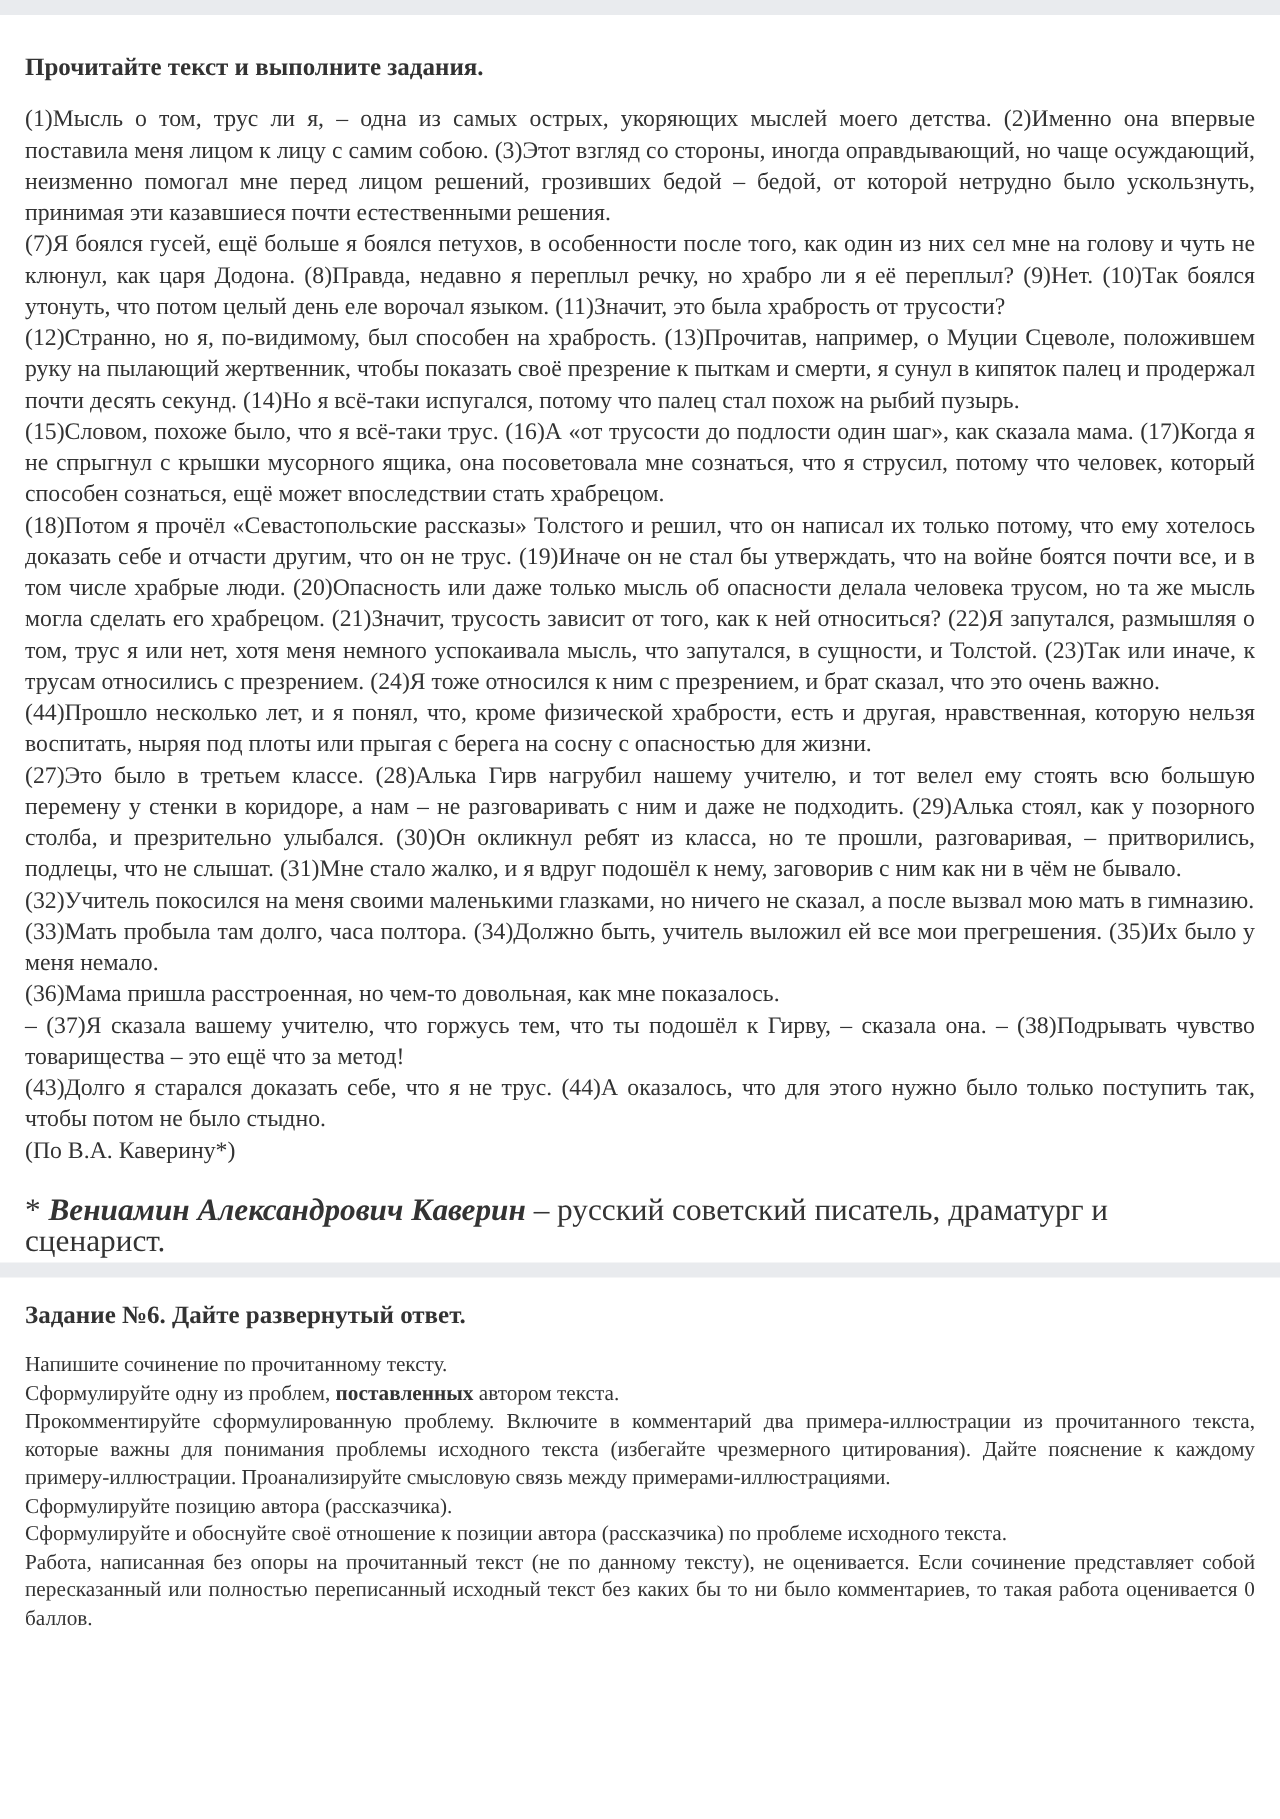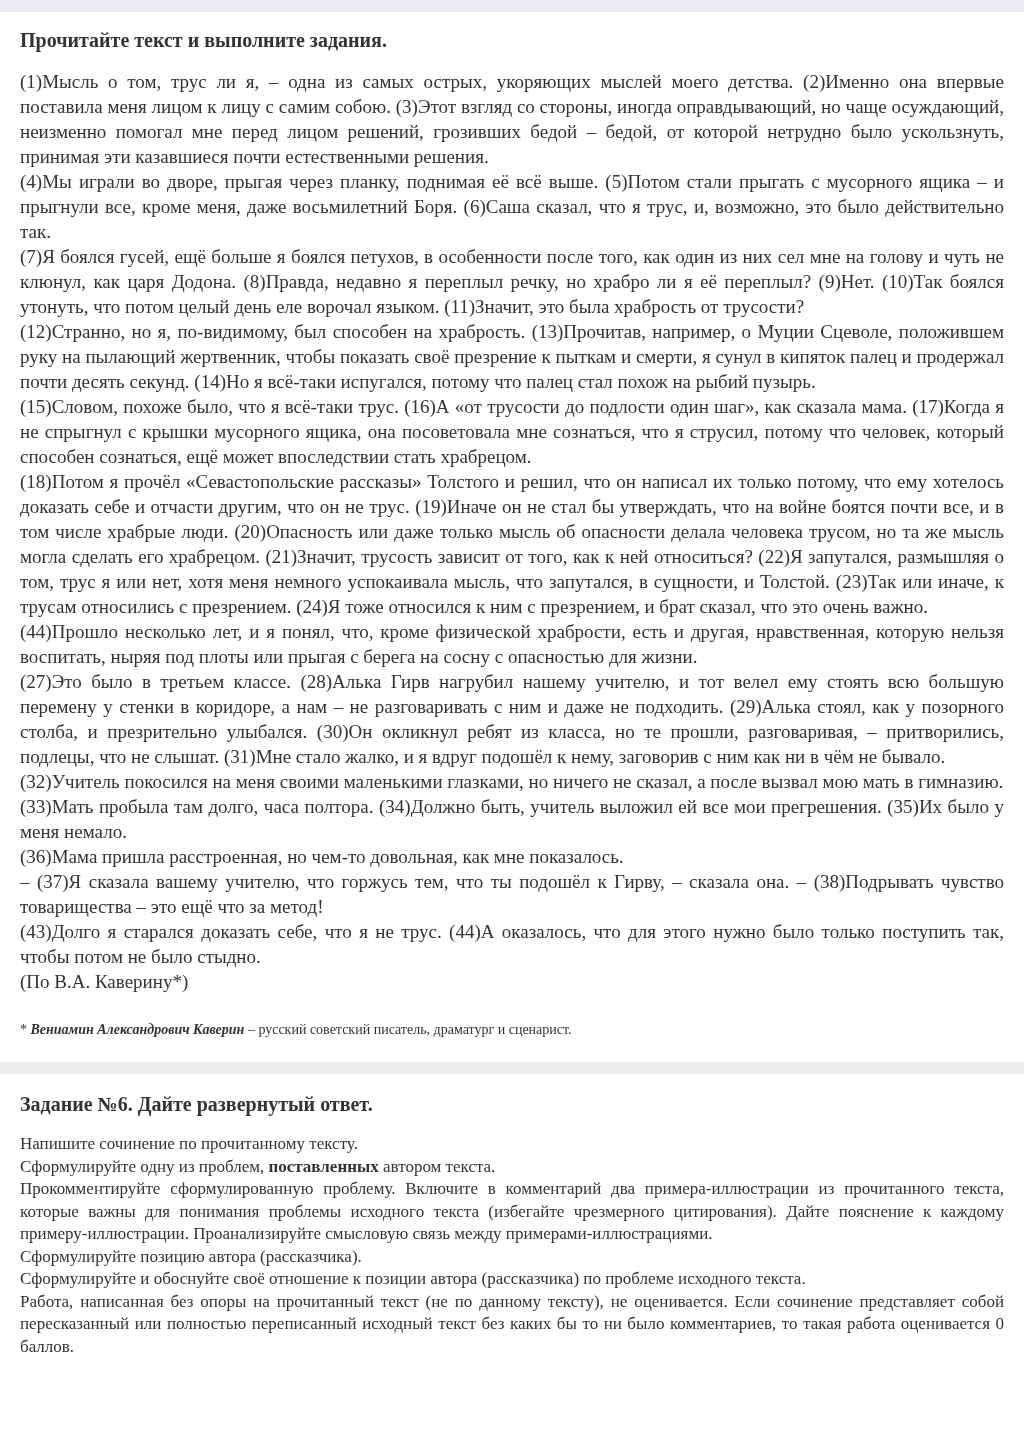--- a/index.html
+++ b/index.html
@@ -19,31 +19,31 @@
     background: #e9ebee;
     width: 100%;
   }
   .content {
     padding: 0 20px;
   }
   .read-heading {
     font-size: 20px;
     line-height: 25px;
     font-weight: bold;
-    margin: 16px 0 16px 0;
+    margin: 30px 0 16px 0;
   }
   .text-block p {
     margin: 0;
     font-size: 19px;
     line-height: 25px;
     text-align: justify;
   }
   .footnote {
-    margin: 23px 0 20px 0;
-    font-size: 14px;
+    margin: 23px 0 4px 0;
+    font-size: 25px;
     line-height: 25px;
   }
   .footnote .author {
     font-weight: bold;
     font-style: italic;
   }
   .divider {
     margin-top: 0;
   }
   .task-heading {
@@ -67,21 +67,20 @@
 
 <div>
 
   <div class="hbar"></div>
 
   <div class="content">
     <h1 class="read-heading">Прочитайте текст и выполните задания.</h1>
 
     <div class="text-block">
       <p>(1)Мысль о том, трус ли я, – одна из самых острых, укоряющих мыслей моего детства. (2)Именно она впервые поставила меня лицом к лицу с самим собою. (3)Этот взгляд со стороны, иногда оправдывающий, но чаще осуждающий, неизменно помогал мне перед лицом решений, грозивших бедой – бедой, от которой нетрудно было ускользнуть, принимая эти казавшиеся почти естественными решения.</p>
-      <p>(4)Мы играли во дворе, прыгая через планку, поднимая её всё выше. (5)Потом стали прыгать с мусорного ящика – и прыгнули все, кроме меня, даже восьмилетний Боря. (6)Саша сказал, что я трус, и, возможно, это было действительно так.</p>
       <p>(7)Я боялся гусей, ещё больше я боялся петухов, в особенности после того, как один из них сел мне на голову и чуть не клюнул, как царя Додона. (8)Правда, недавно я переплыл речку, но храбро ли я её переплыл? (9)Нет. (10)Так боялся утонуть, что потом целый день еле ворочал языком. (11)Значит, это была храбрость от трусости?</p>
       <p>(12)Странно, но я, по-видимому, был способен на храбрость. (13)Прочитав, например, о Муции Сцеволе, положившем руку на пылающий жертвенник, чтобы показать своё презрение к пыткам и смерти, я сунул в кипяток палец и продержал почти десять секунд. (14)Но я всё-таки испугался, потому что палец стал похож на рыбий пузырь.</p>
       <p>(15)Словом, похоже было, что я всё-таки трус. (16)А «от трусости до подлости один шаг», как сказала мама. (17)Когда я не спрыгнул с крышки мусорного ящика, она посоветовала мне сознаться, что я струсил, потому что человек, который способен сознаться, ещё может впоследствии стать храбрецом.</p>
       <p>(18)Потом я прочёл «Севастопольские рассказы» Толстого и решил, что он написал их только потому, что ему хотелось доказать себе и отчасти другим, что он не трус. (19)Иначе он не стал бы утверждать, что на войне боятся почти все, и в том числе храбрые люди. (20)Опасность или даже только мысль об опасности делала человека трусом, но та же мысль могла сделать его храбрецом. (21)Значит, трусость зависит от того, как к ней относиться? (22)Я запутался, размышляя о том, трус я или нет, хотя меня немного успокаивала мысль, что запутался, в сущности, и Толстой. (23)Так или иначе, к трусам относились с презрением. (24)Я тоже относился к ним с презрением, и брат сказал, что это очень важно.</p>
       <p>(44)Прошло несколько лет, и я понял, что, кроме физической храбрости, есть и другая, нравственная, которую нельзя воспитать, ныряя под плоты или прыгая с берега на сосну с опасностью для жизни.</p>
       <p>(27)Это было в третьем классе. (28)Алька Гирв нагрубил нашему учителю, и тот велел ему стоять всю большую перемену у стенки в коридоре, а нам – не разговаривать с ним и даже не подходить. (29)Алька стоял, как у позорного столба, и презрительно улыбался. (30)Он окликнул ребят из класса, но те прошли, разговаривая, – притворились, подлецы, что не слышат. (31)Мне стало жалко, и я вдруг подошёл к нему, заговорив с ним как ни в чём не бывало.</p>
       <p>(32)Учитель покосился на меня своими маленькими глазками, но ничего не сказал, а после вызвал мою мать в гимназию.</p>
       <p>(33)Мать пробыла там долго, часа полтора. (34)Должно быть, учитель выложил ей все мои прегрешения. (35)Их было у меня немало.</p>
       <p>(36)Мама пришла расстроенная, но чем-то довольная, как мне показалось.</p>
       <p>– (37)Я сказала вашему учителю, что горжусь тем, что ты подошёл к Гирву, – сказала она. – (38)Подрывать чувство товарищества – это ещё что за метод!</p>

